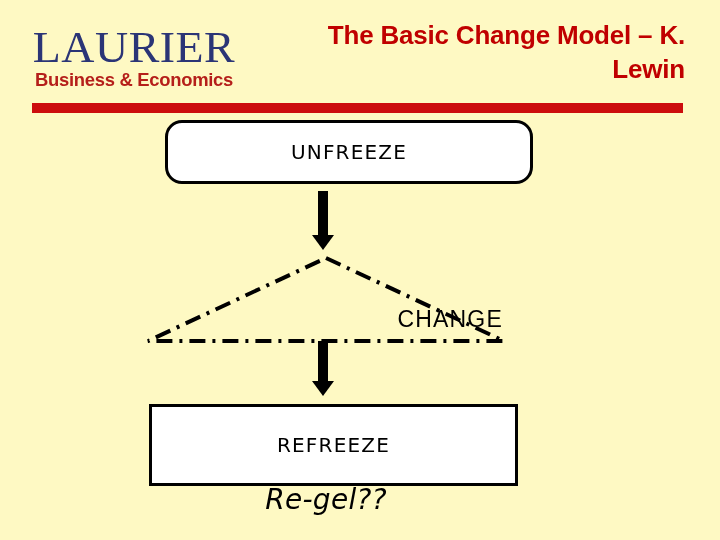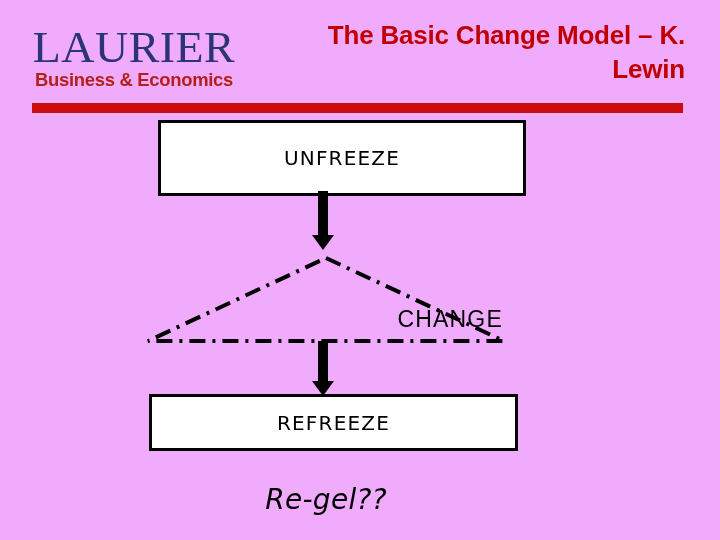--- a/index.html
+++ b/index.html
@@ -10,21 +10,21 @@
     width: 720px;
     height: 540px;
     background: #ffffff;
     font-family: "Liberation Sans", sans-serif;
     overflow: hidden;
   }
   .slide {
     position: relative;
     width: 720px;
     height: 540px;
-    background: #f0abfc;
+    background: #fef9c3;
   }
 
   
   .logo {
     position: absolute;
     left: 24px;
     top: 26px;
     width: 220px;
     height: 72px;
     text-align: center;
@@ -85,30 +85,31 @@
     align-items: center;
     justify-content: center;
   }
   .box-label {
     font-family: "DejaVu Sans", sans-serif;
     font-size: 20px;
     letter-spacing: 1.2px;
     color: #000000;
   }
   #box-unfreeze {
-    left: 158px;
+    left: 165px;
     top: 120px;
     width: 368px;
-    height: 76px;
+    height: 64px;
+    border-radius: 17px;
   }
   #box-refreeze {
     left: 149px;
-    top: 394px;
+    top: 404px;
     width: 369px;
-    height: 57px;
+    height: 82px;
   }
 
   
   .arrow {
     position: absolute;
     width: 0;
     height: 0;
   }
   .arrow .shaft {
     position: absolute;

